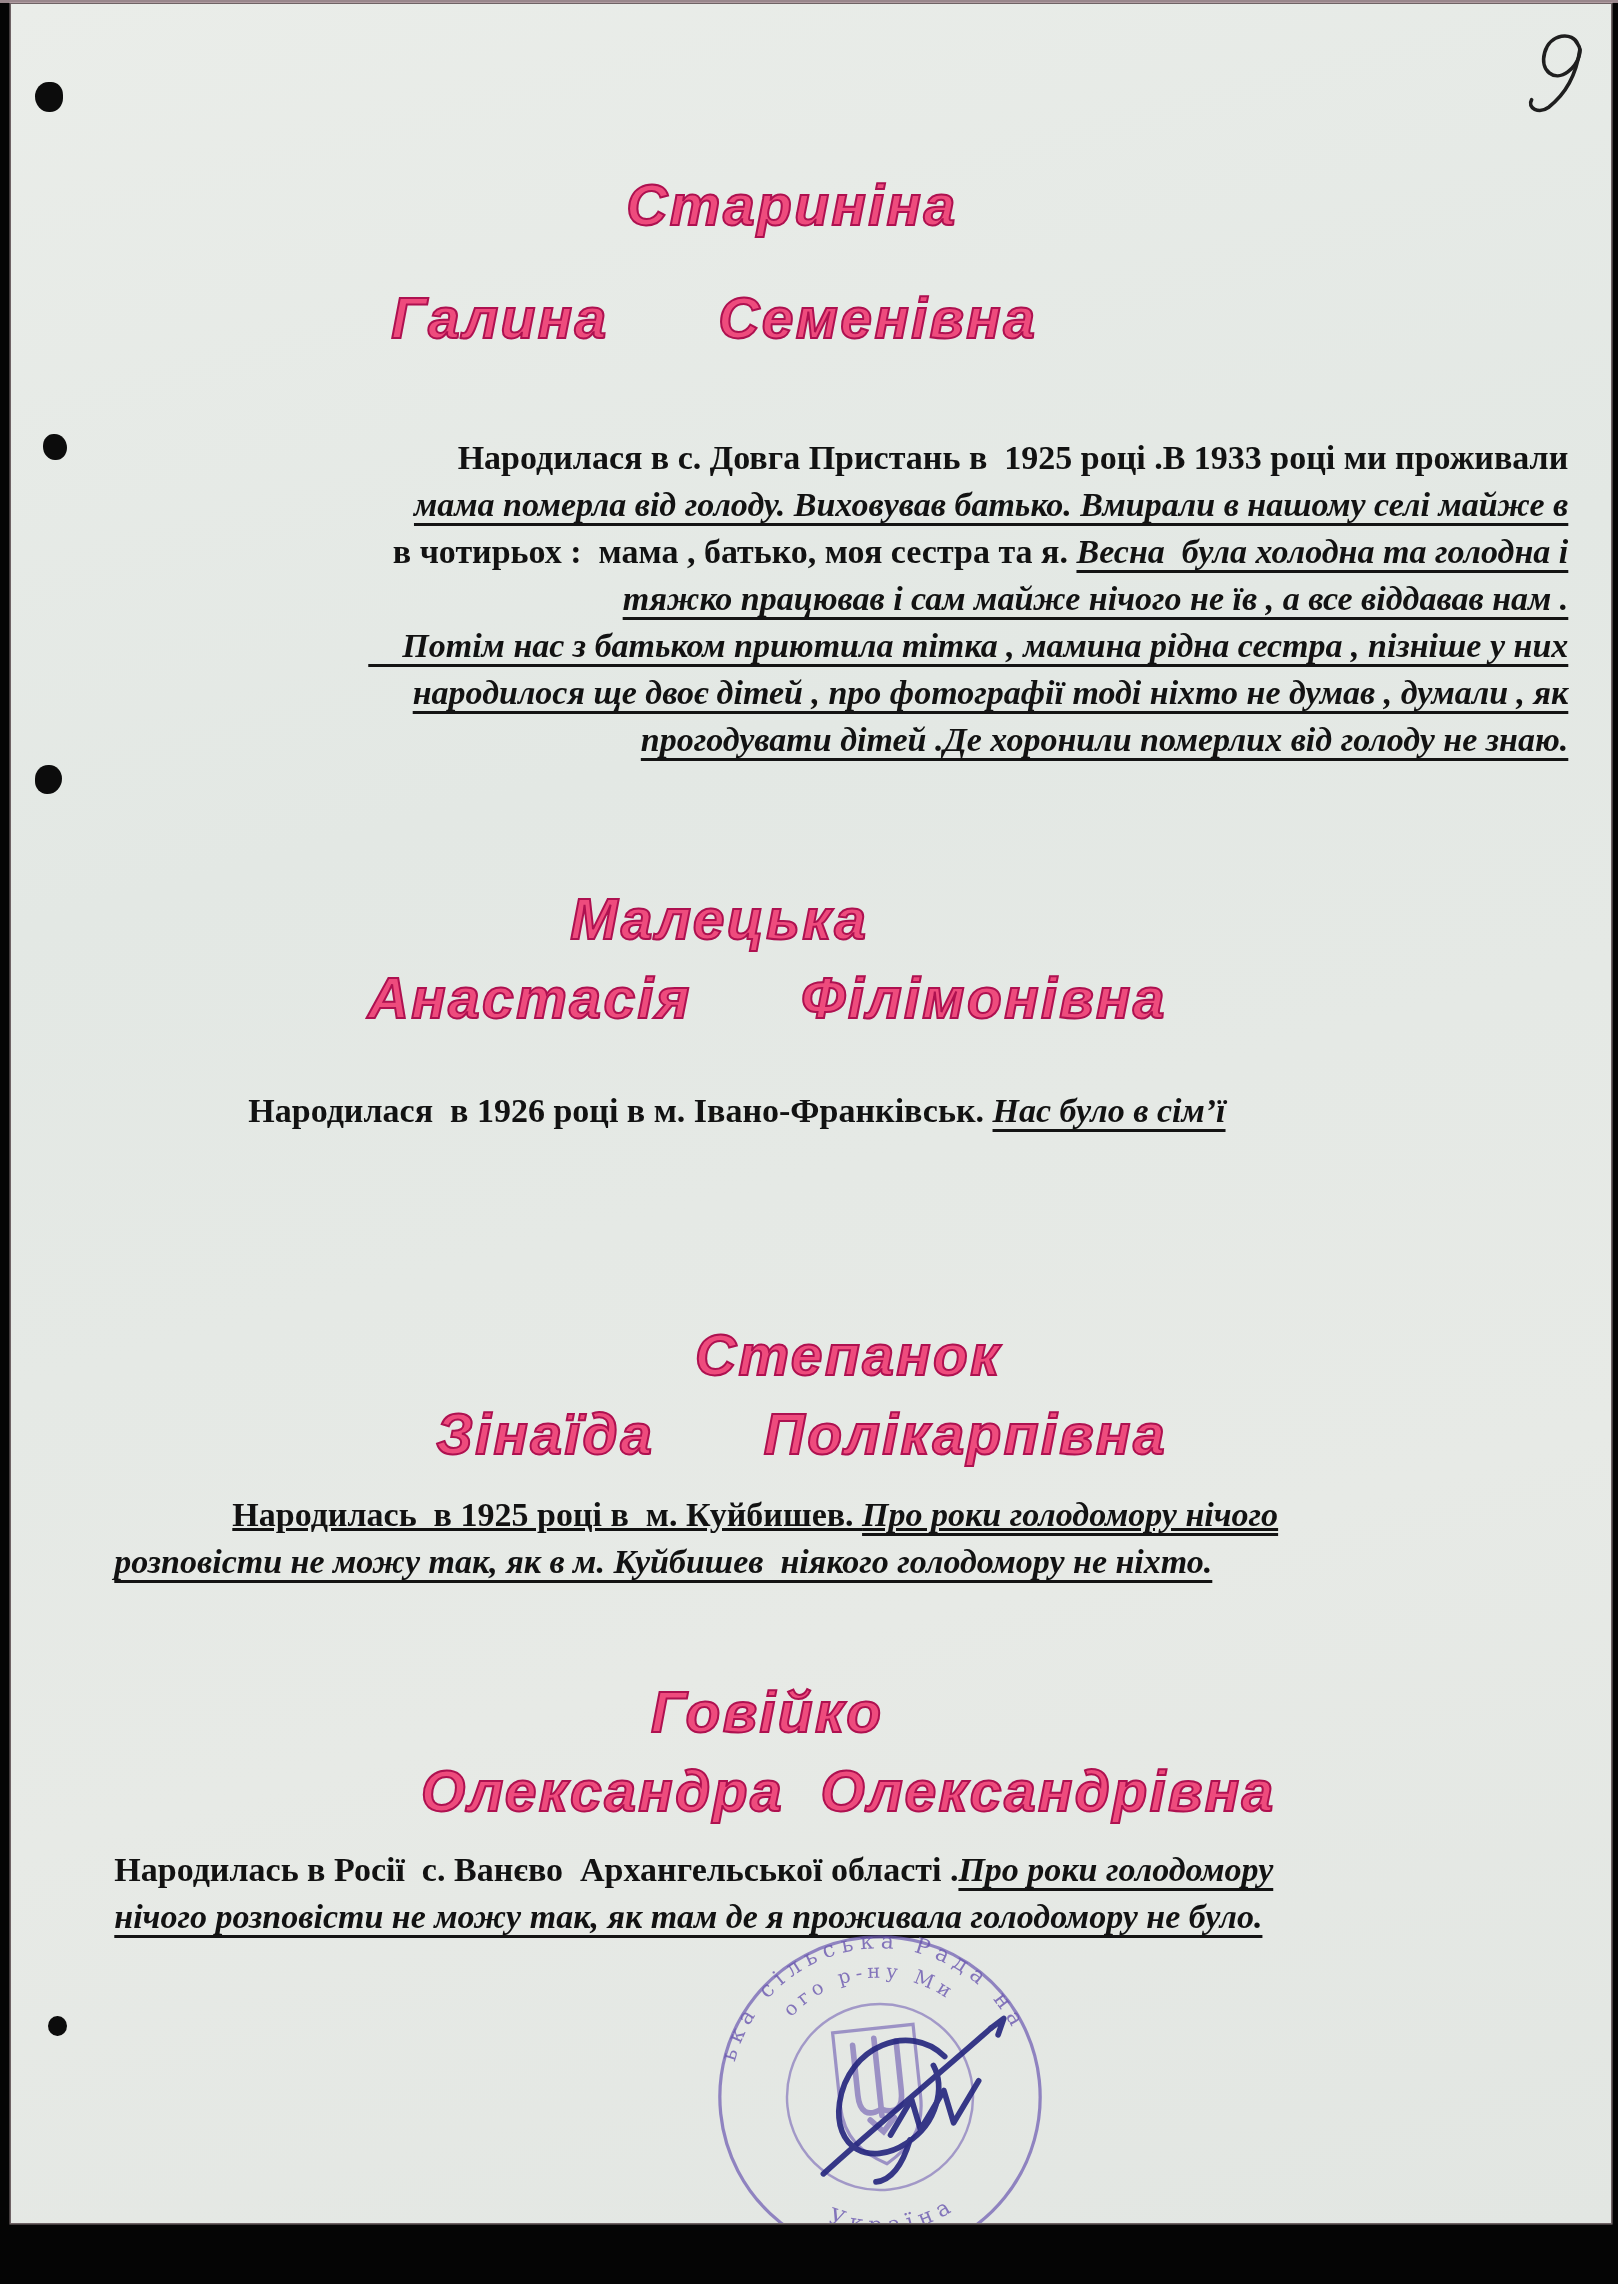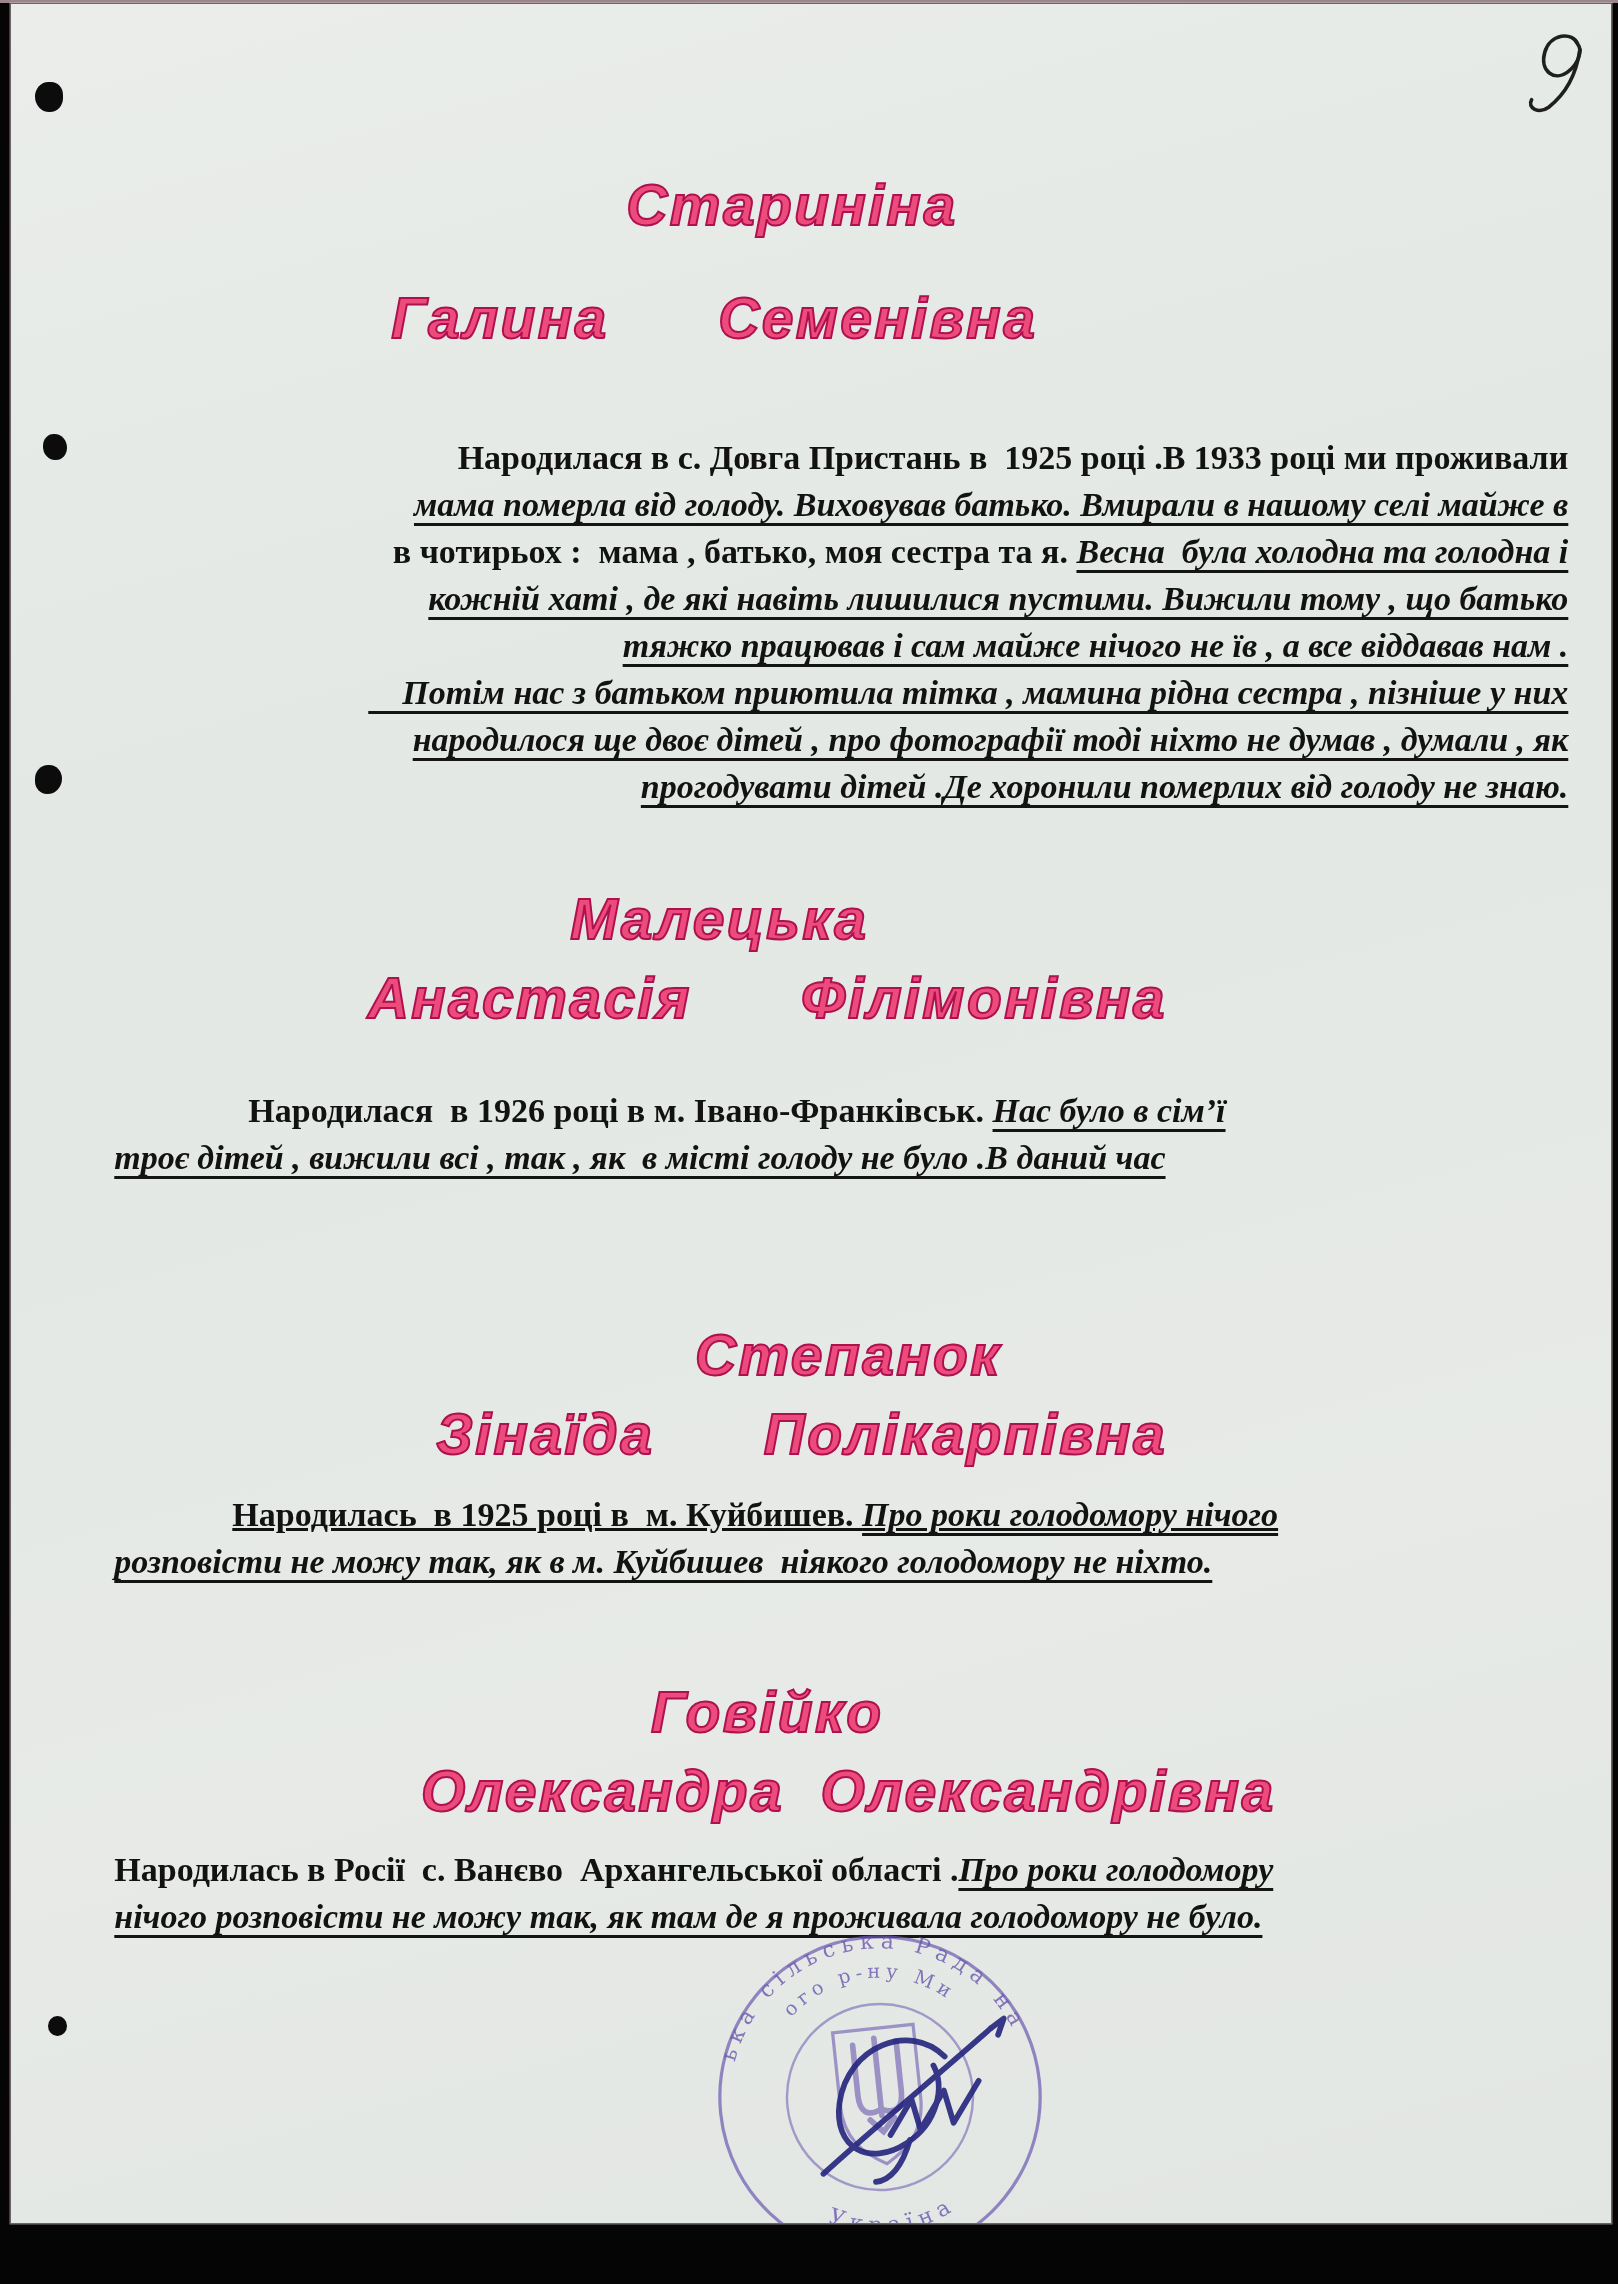--- a/index.html
+++ b/index.html
@@ -81,32 +81,30 @@
       <path d="M 91 40 C 90 66 82 94 60 115 C 49 125 33 119 38 108"></path>
     </g>
   </svg>
 
   <div class="heading sec1-h1">Стариніна</div>
   <div class="heading sec1-h2">Галина      Семенівна</div>
   <div class="para p1">
     <div class="line ind-20"><span class="norm">Народилася в с. Довга Пристань в  1925 році .В 1933 році ми проживали</span><span class="ital"></span></div>
     <div class="line"><span class="norm"></span><span class="ital">мама померла від голоду. Виховував батько. Вмирали в нашому селі майже в</span></div>
     <div class="line"><span class="norm">в чотирьох :  мама , батько, моя сестра та я. </span><span class="ital">Весна  була холодна та голодна і</span></div>
-    <div class="line"><span class="norm"></span><span class="ital">кожній хаті , де які навіть лишилися пустими. Вижили тому , що батько</span></div>
     <div class="line"><span class="norm"></span><span class="ital">тяжко працював і сам майже нічого не їв , а все віддавав нам .</span></div>
     <div class="line"><span class="norm"></span><span class="ital">    Потім нас з батьком приютила тітка , мамина рідна сестра , пізніше у них</span></div>
     <div class="line"><span class="norm"></span><span class="ital">народилося ще двоє дітей , про фотографії тоді ніхто не думав , думали , як</span></div>
     <div class="line"><span class="norm"></span><span class="ital">прогодувати дітей .Де хоронили померлих від голоду не знаю.</span></div>
   </div>
 
   <div class="heading sec2-h1">Малецька</div>
   <div class="heading sec2-h2">Анастасія      Філімонівна</div>
   <div class="para p2">
     <div class="line ind-17"><span class="norm">Народилася  в 1926 році в м. Івано-Франківськ. </span><span class="ital">Нас було в сім’ї</span></div>
-    <div class="line"><span class="norm"></span><span class="ital">троє дітей , вижили всі , так , як  в місті голоду не було .В даний час</span></div>
   </div>
 
   <div class="heading sec3-h1">Степанок</div>
   <div class="heading sec3-h2">Зінаїда      Полікарпівна</div>
   <div class="para p3">
     <div class="line ind-15"><span class="norm">Народилась  в 1925 році в  м. Куйбишев. </span><span class="ital">Про роки голодомору нічого</span></div>
     <div class="line"><span class="norm"></span><span class="ital">розповісти не можу так, як в м. Куйбишев  ніякого голодомору не ніхто.</span></div>
   </div>
 
   <div class="heading sec4-h1">Говійко</div>

